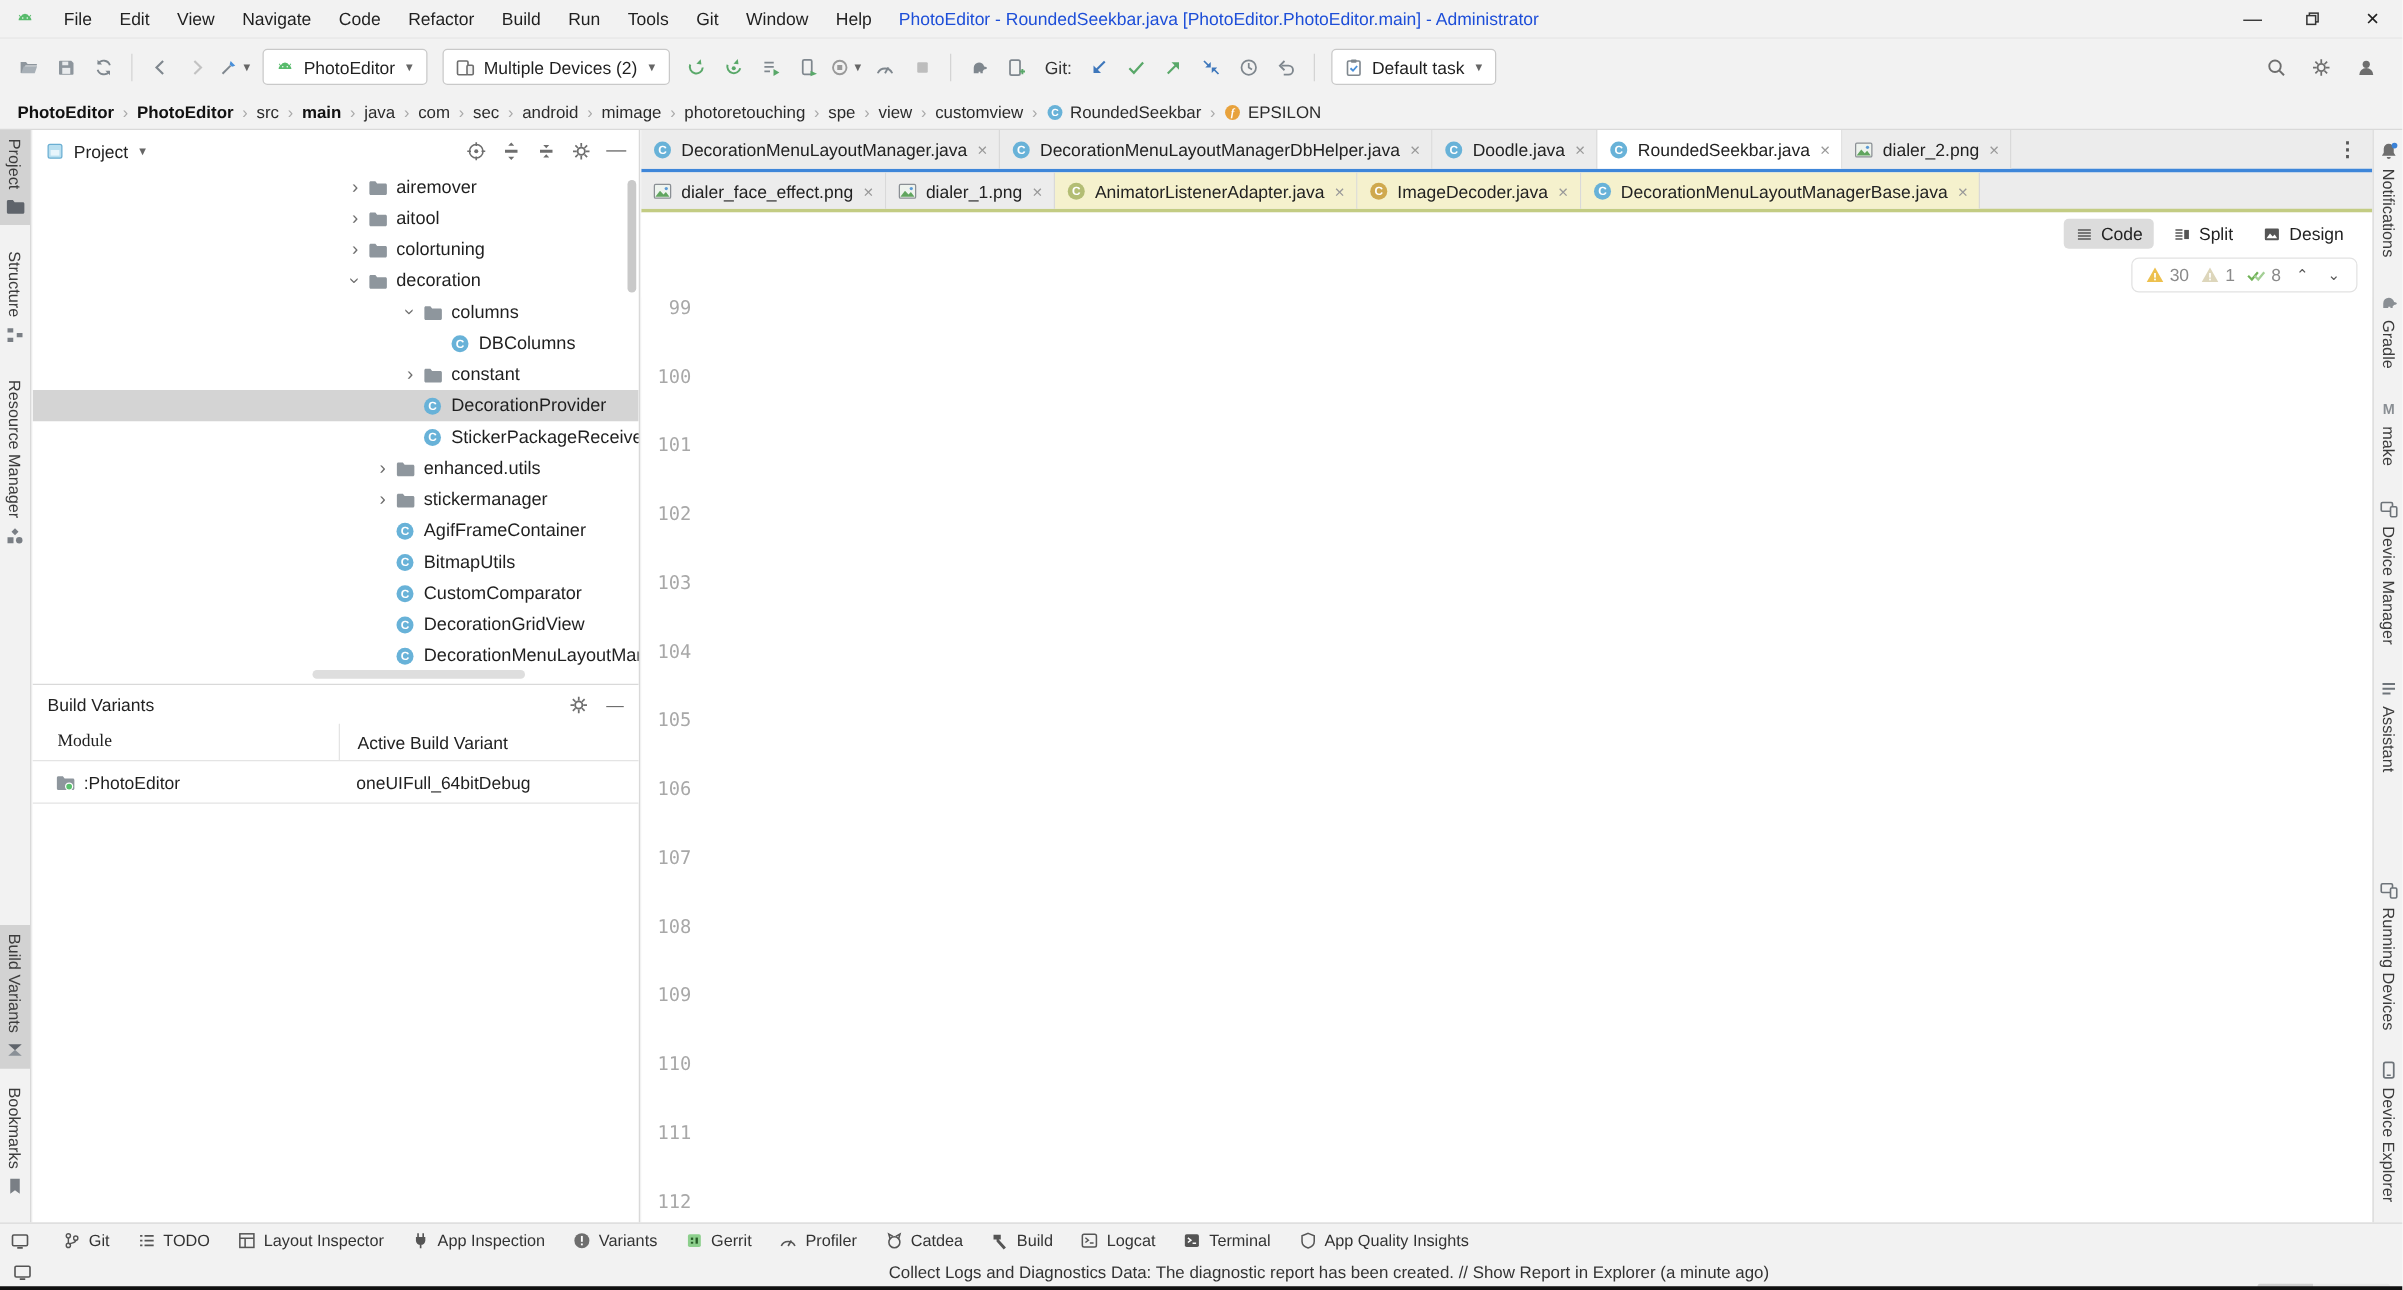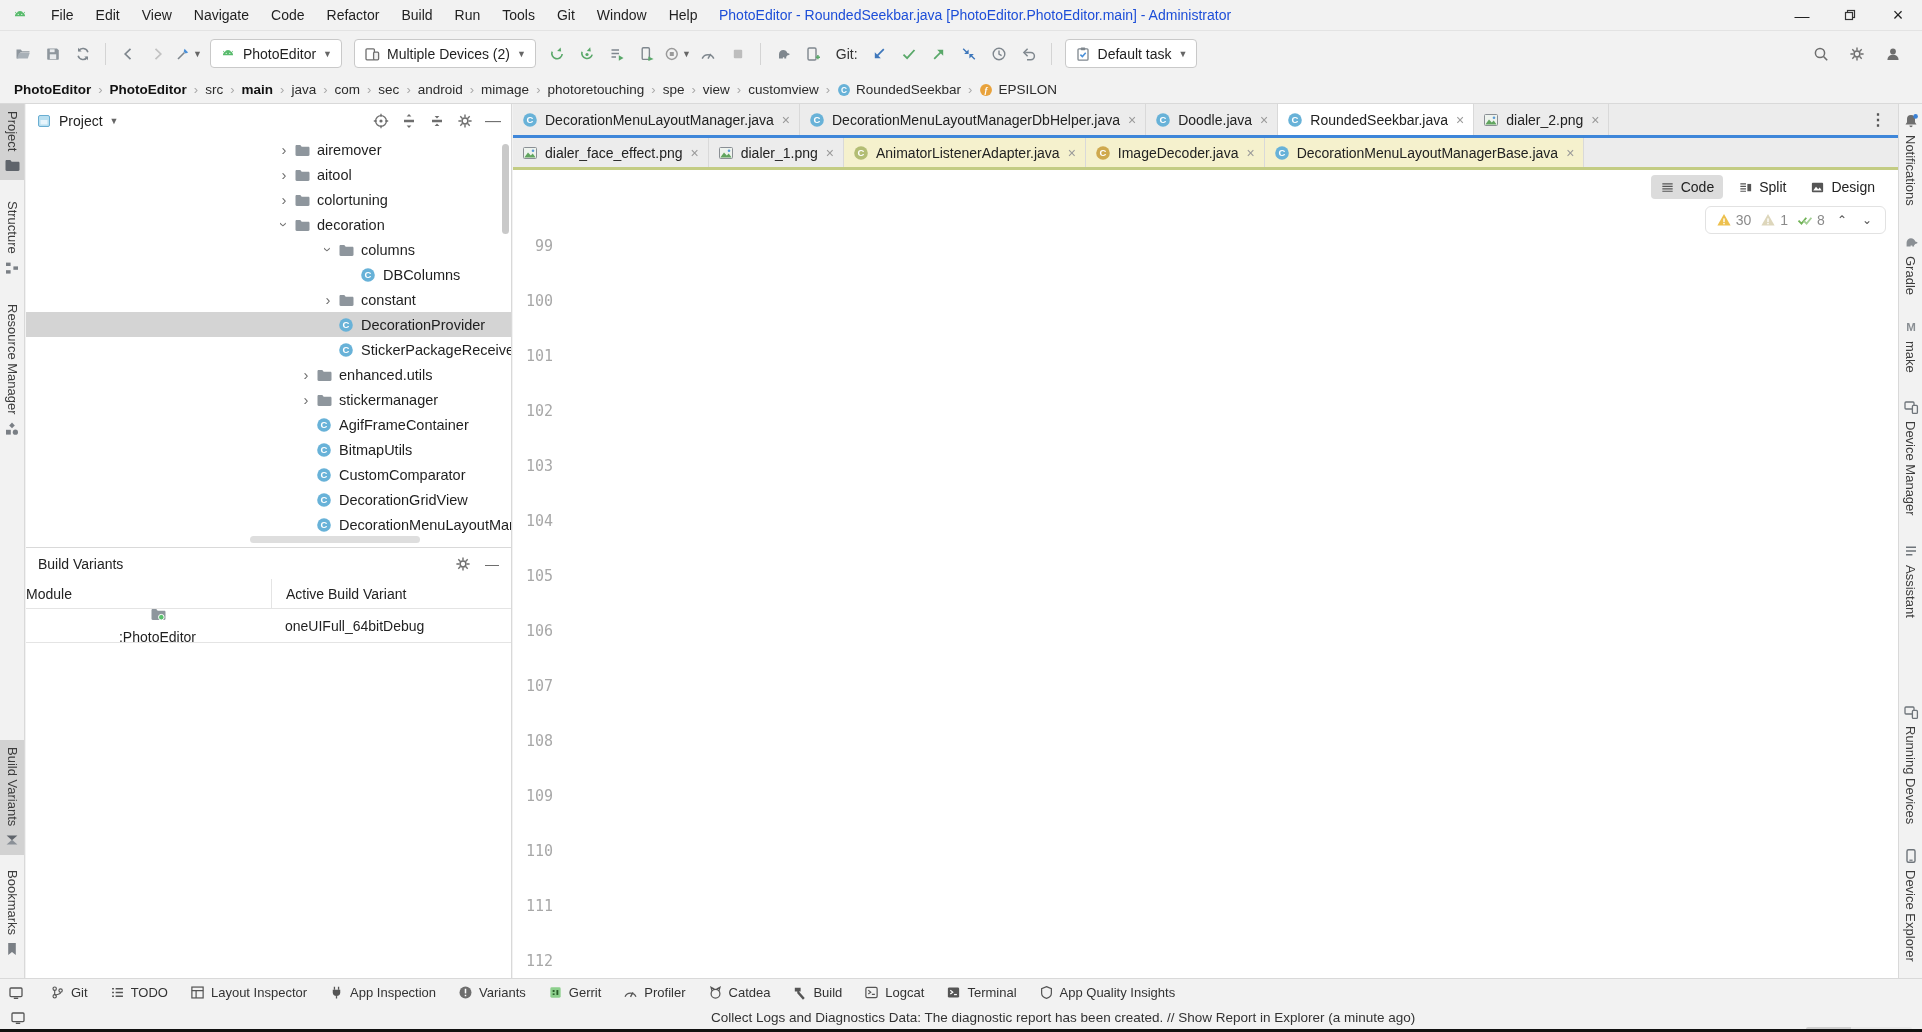--- a/index.html
+++ b/index.html
@@ -67,24 +67,24 @@
         align-items:center;justify-content:center;}
   .chev.expanded{transform:rotate(90deg);}
   .tree-icon{width:22px;flex:none;display:flex;align-items:center;}
   .tree-label{padding-left:1px;}
   .vscroll{position:absolute;right:2px;top:40px;width:7px;height:90px;border-radius:4px;background:#c9c9c9;}
   .hscroll{position:absolute;left:224px;top:432px;width:170px;height:7px;border-radius:4px;background:#dedede;}
   .bv-panel{position:absolute;left:0;right:0;top:443px;border-top:1px solid #d9d9d9;background:#fff;}
   .bv-header{height:31px;display:flex;align-items:center;padding:0 12px;font-size:14px;color:#222;}
   .bv-actions{margin-left:auto;display:flex;gap:14px;align-items:center;}
   .bv-cols{height:29px;display:flex;align-items:center;border-bottom:1px solid #e4e4e4;font-size:14px;color:#222;}
-  .bv-col1{width:245px;box-sizing:border-box;}
+  .bv-col1{width:245px;padding-left:20px;box-sizing:border-box;font-family:Liberation Serif, serif;}
   .bv-col2{flex:1;padding-left:14px;border-left:1px solid #e4e4e4;height:100%;display:flex;align-items:center;}
   .bv-row{height:33px;display:flex;align-items:center;border-bottom:1px solid #e4e4e4;font-size:14px;}
-  .bv-cell1{width:245px;padding-left:18px;box-sizing:border-box;display:flex;align-items:center;gap:7px;flex-direction:column;}
+  .bv-cell1{width:245px;padding-left:18px;box-sizing:border-box;display:flex;align-items:center;gap:7px;}
   .bv-cell2{flex:1;padding-left:14px;}
   
   .editor{position:absolute;left:513px;top:104px;right:24px;bottom:54px;background:#fff;overflow:hidden;}
   .tabrow{display:flex;align-items:stretch;background:#ececec;}
   .tabrow1{height:31px;border-bottom:3px solid #3e86d9;}
   .tabrow2{height:29px;border-bottom:3px solid #c3cc83;}
   .tab{display:flex;align-items:center;gap:7px;padding:0 9px;font-size:14px;color:#222;
        border-right:1px solid #d9d9d9;background:#ececec;white-space:nowrap;}
   .tab.active{background:#fff;}
   .tab.highlight{background:#f5f1cd;}

